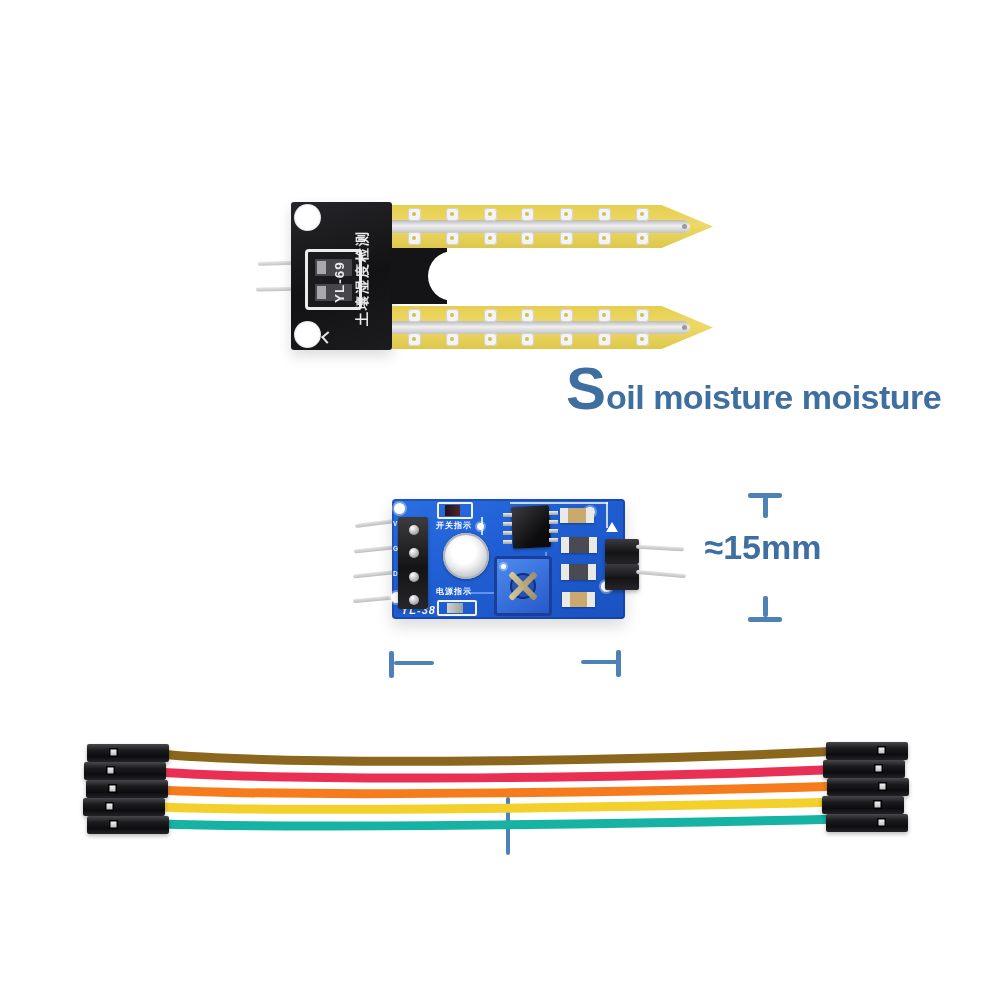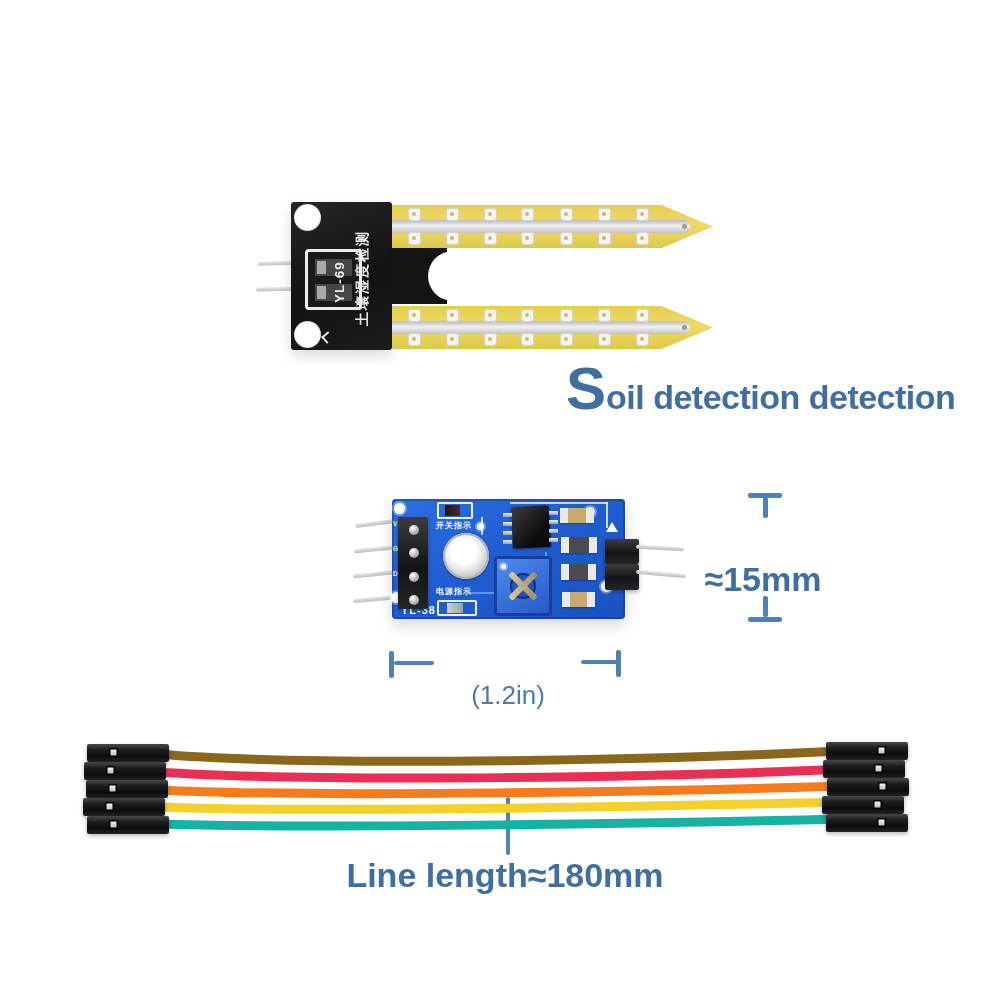--- a/index.html
+++ b/index.html
@@ -166,21 +166,21 @@
         <b class="b2"></b>
       </i>
     <i class="padgrp" style="left:244px">
         <b></b>
         <b class="b2"></b>
       </i>
   </div>
 
   <div class="abs caption" style="left:566px;top:363px;">
     <span class="lead">S</span>
-      <span class="rest">oil detection detection</span>
+      <span class="rest">oil moisture moisture</span>
   </div>
 
   <div class="abs mod-pin" style="left:355px;top:521px;width:48px;height:4px;transform:rotate(-7deg);"></div>
   <div class="abs mod-pin" style="left:354px;top:547px;width:48px;height:4px;transform:rotate(-6deg);"></div>
   <div class="abs mod-pin" style="left:353px;top:572px;width:48px;height:4px;transform:rotate(-6deg);"></div>
   <div class="abs mod-pin" style="left:353px;top:597px;width:48px;height:4px;transform:rotate(-5deg);"></div>
 
   <div class="abs board" style="left:392px;top:499px;width:233px;height:120px;"></div>
 
   <div class="abs silkline" style="left:510px;top:502px;width:98px;height:2px;"></div>
@@ -234,44 +234,43 @@
   <div class="abs tri" style="left:606px;top:522px;"></div>
 
   <div class="abs hdr-black" style="left:605px;top:539px;width:34px;height:25px;"></div>
   <div class="abs hdr-black" style="left:605px;top:564px;width:34px;height:26px;"></div>
   <div class="abs mod-pin" style="left:636px;top:546px;width:48px;height:4px;transform:rotate(3deg);"></div>
   <div class="abs mod-pin" style="left:636px;top:572px;width:50px;height:4px;transform:rotate(5deg);"></div>
 
   <div class="abs silk" style="left:436px;top:586px;font-size:8px;">电源指示</div>
   <div class="abs silk-rect" style="left:437px;top:600px;width:40px;height:16px;"></div>
   <div class="abs" style="left:447px;top:603px;width:16px;height:10px;background:linear-gradient(90deg,#cfd3cf,#9aa39a);"></div>
-  <div class="abs silk" style="left:401px;top:604px;font-size:11px;">YL-38</div>
+  <div class="abs silk" style="left:401px;top:604px;font-size:11px;font-style:italic;">YL-38</div>
 
   <div class="abs pinlabel" style="left:393px;top:520px;">VCC</div>
   <div class="abs pinlabel" style="left:393px;top:545px;">GND</div>
   <div class="abs pinlabel" style="left:393px;top:570px;">DO</div>
   <div class="abs pinlabel" style="left:393px;top:595px;">AO</div>
 
   <div class="abs hdr-black" style="left:398px;top:517px;width:30px;height:92px;"></div>
   <div class="abs pin-top" style="left:409px;top:525px;width:10px;height:10px;"></div>
   <div class="abs pin-top" style="left:409px;top:548px;width:10px;height:10px;"></div>
   <div class="abs pin-top" style="left:409px;top:572px;width:10px;height:10px;"></div>
   <div class="abs pin-top" style="left:409px;top:595px;width:10px;height:10px;"></div>
 
   <div class="abs dimline" style="left:748px;top:493px;width:34px;height:5px;"></div>
   <div class="abs dimline" style="left:763px;top:497px;width:5px;height:21px;"></div>
-  <div class="abs dimtext" style="left:688px;top:560px;width:150px;">≈15mm</div>
+  <div class="abs dimtext" style="left:688px;top:528px;width:150px;">≈15mm</div>
   <div class="abs dimline" style="left:763px;top:596px;width:5px;height:21px;"></div>
   <div class="abs dimline" style="left:748px;top:617px;width:34px;height:5px;"></div>
 
   <div class="abs dimline" style="left:389px;top:651px;width:5px;height:27px;"></div>
   <div class="abs dimline" style="left:394px;top:661px;width:40px;height:4px;"></div>
   <div class="abs dimline" style="left:581px;top:660px;width:37px;height:4px;"></div>
   <div class="abs dimline" style="left:616px;top:650px;width:5px;height:27px;"></div>
-  <div class="abs dimsub" style="left:434px;top:680px;width:148px;">(1.2in)</div>
 
   <svg class="abs wires" style="left:150px;top:735px;" width="700" height="110" viewBox="0 0 700 110">
     <path d="M8,19 C170,33 530,24 692,16" fill="none" stroke-width="9" stroke-linecap="round" stroke="#8a671c"></path>
     <path d="M8,37 C170,48 530,42 692,34" fill="none" stroke-width="9" stroke-linecap="round" stroke="#ea2f55"></path>
     <path d="M8,55 C170,63 530,56 692,51" fill="none" stroke-width="9" stroke-linecap="round" stroke="#f57b1d"></path>
     <path d="M8,72 C170,78 530,71 692,67" fill="none" stroke-width="9" stroke-linecap="round" stroke="#f3d02b"></path>
     <path d="M8,89 C170,94 530,88 692,84" fill="none" stroke-width="9" stroke-linecap="round" stroke="#16b2a3"></path>
   </svg>
 
   <div class="housing" style="left:87px;top:744px;">
@@ -300,15 +299,14 @@
       <i class="wr"></i>
     </div>
   <div class="housing" style="left:822px;top:796px;">
       <i class="wr"></i>
     </div>
   <div class="housing" style="left:826px;top:814px;">
       <i class="wr"></i>
     </div>
 
   <div class="abs dimline" style="left:506px;top:797px;width:4px;height:58px;"></div>
-  <div class="abs bottom-label" style="left:345px;top:856px;width:320px;">Line length≈180mm</div>
 
 </div>
 
 </body></html>

